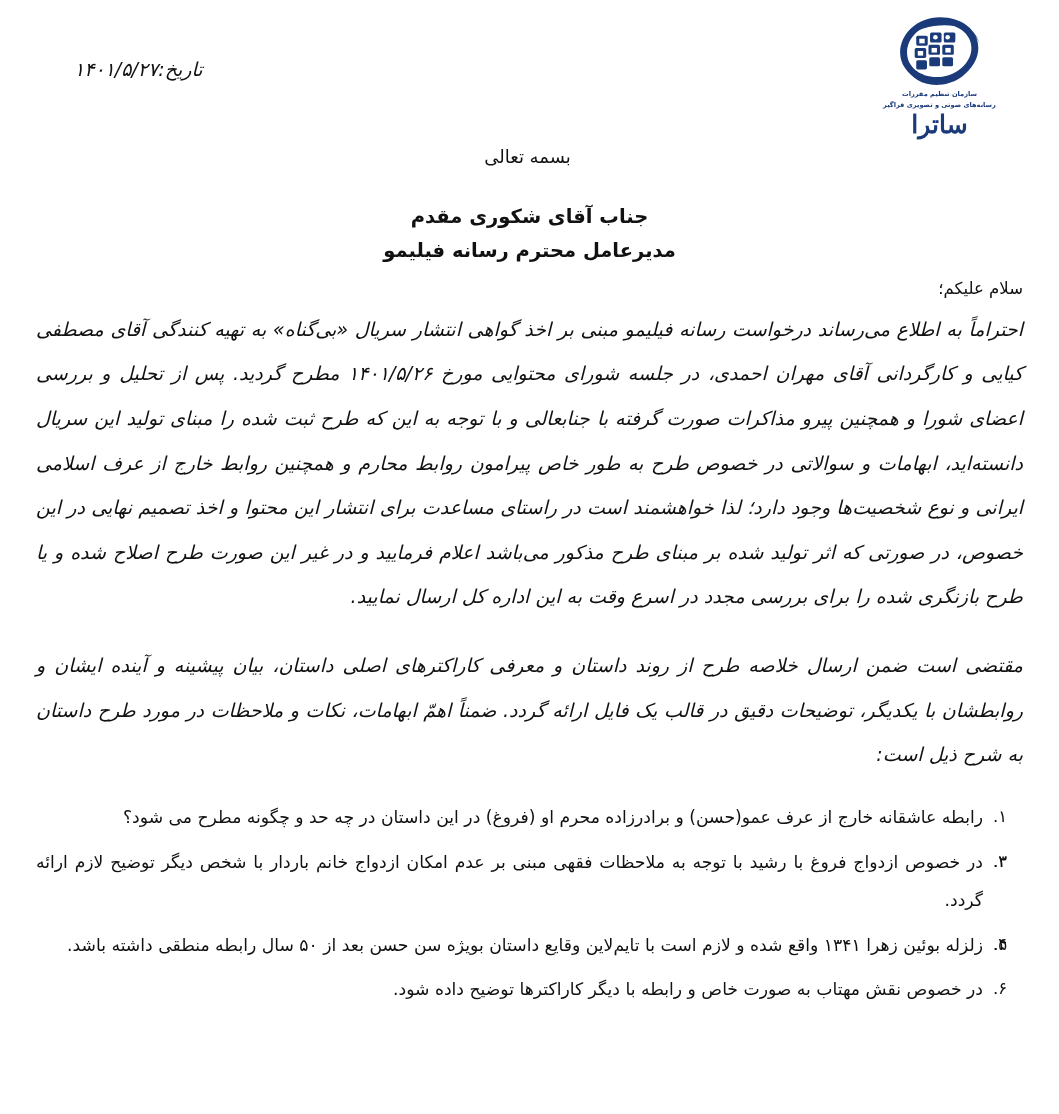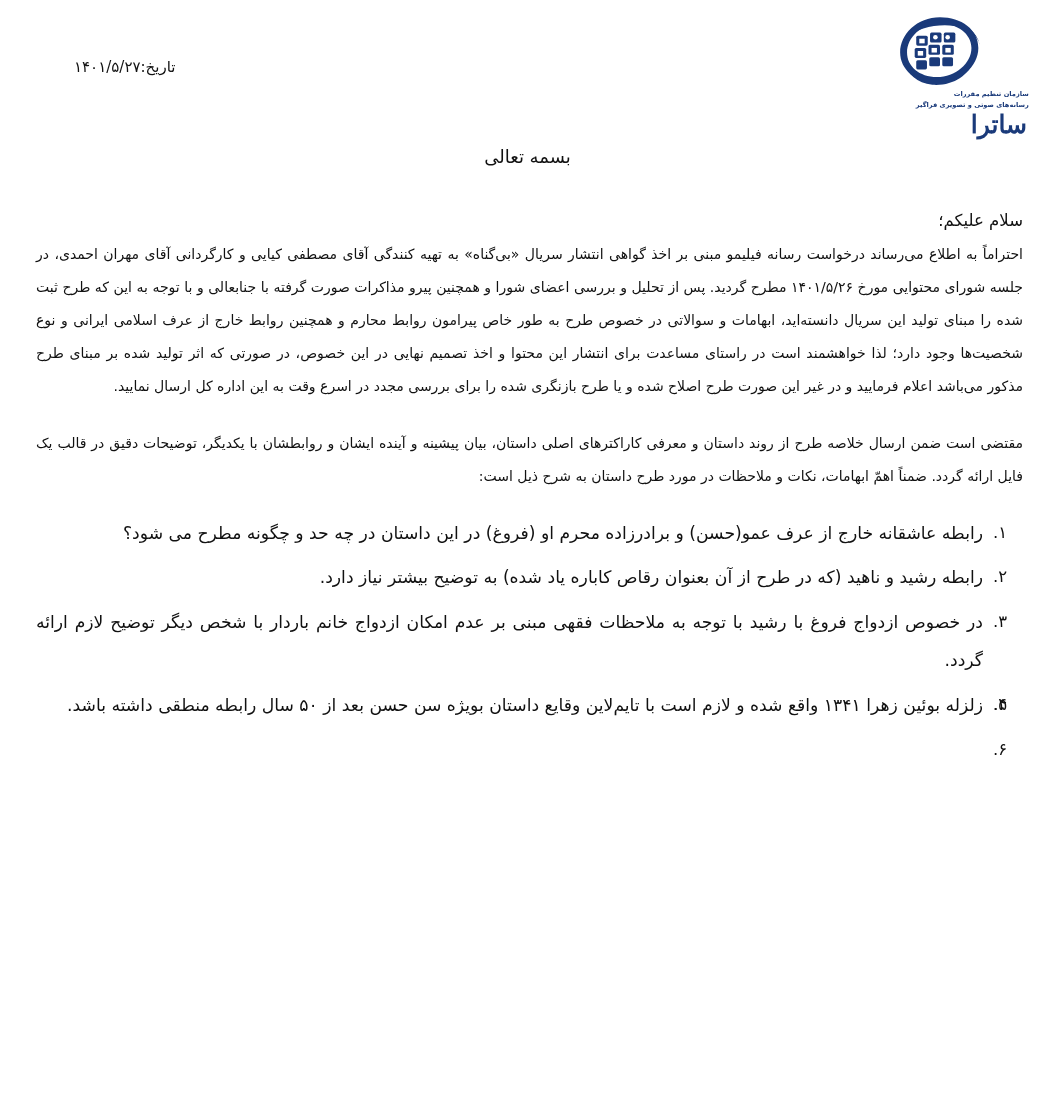--- a/index.html
+++ b/index.html
@@ -30,20 +30,21 @@
   .doc-header {
     position: relative;
     height: 150px;
   }
 
   .logo-block {
     position: absolute;
     top: 14px;
     right: 32px;
     width: 175px;
+    text-align: center;
   }
 
   .logo-mark {
     width: 92px;
     height: 74px;
     margin: 0 auto;
     display: block;
   }
 
   .logo-textline {
@@ -64,24 +65,25 @@
     letter-spacing: 2px;
     line-height: 1;
     margin-top: 1px;
     font-family: Liberation Serif, serif;
   }
 
   .date-block {
     position: absolute;
     top: 58px;
     left: 74px;
-    font-size: 15px;
+    font-size: 19px;
     color: #111;
     direction: rtl;
     white-space: nowrap;
+    font-style: italic;
   }
 
   
   .basmala {
     position: absolute;
     top: 146px;
     right: 4px;
     left: 0;
     text-align: center;
     font-size: 18px;
@@ -111,26 +113,27 @@
   }
 
   .salutation {
     text-align: right;
     font-size: 16.5px;
     margin: 8px 0 4px 0;
     line-height: 1.6;
   }
 
   p.para {
-    font-size: 14px;
+    font-size: 19px;
     line-height: 2.35;
     margin: 0 0 4px 0;
     text-align: justify;
     text-justify: inter-word;
     letter-spacing: 0;
+    font-style: italic;
   }
 
   p.para.second {
     margin-top: 24px;
   }
 
   
   ol.points {
     margin: 22px 0 0 0;
     padding: 0 34px 0 0;
@@ -195,46 +198,50 @@
       <div class="logo-wordmark">ساترا</div>
     </div>
 
     <div class="date-block">تاریخ:۱۴۰۱/۵/۲۷</div>
   </div>
 
   <div class="basmala">بسمه تعالی</div>
 
   <div class="doc-body">
 
+    <div class="addressee">
+      <span class="line">جناب آقای شکوری مقدم</span>
+      <span class="line">مدیرعامل محترم رسانه فیلیمو</span>
+    </div>
 
     <div class="salutation">سلام علیکم؛</div>
 
     <p class="para">احتراماً به اطلاع می‌رساند درخواست رسانه فیلیمو مبنی بر اخذ گواهی انتشار سریال «بی‌گناه» به تهیه کنندگی آقای مصطفی کیایی و کارگردانی آقای مهران احمدی، در جلسه شورای محتوایی مورخ ۱۴۰۱/۵/۲۶ مطرح گردید. پس از تحلیل و بررسی اعضای شورا و همچنین پیرو مذاکرات صورت گرفته با جنابعالی و با توجه به این که طرح ثبت شده را مبنای تولید این سریال دانسته‌اید، ابهامات و سوالاتی در خصوص طرح به طور خاص پیرامون روابط محارم و همچنین روابط خارج از عرف اسلامی ایرانی و نوع شخصیت‌ها وجود دارد؛ لذا خواهشمند است در راستای مساعدت برای انتشار این محتوا و اخذ تصمیم نهایی در این خصوص، در صورتی که اثر تولید شده بر مبنای طرح مذکور می‌باشد اعلام فرمایید و در غیر این صورت طرح اصلاح شده و یا طرح بازنگری شده را برای بررسی مجدد در اسرع وقت به این اداره کل ارسال نمایید.</p>
 
     <p class="para second">مقتضی است ضمن ارسال خلاصه طرح از روند داستان و معرفی کاراکترهای اصلی داستان، بیان پیشینه و آینده ایشان و روابطشان با یکدیگر، توضیحات دقیق در قالب یک فایل ارائه گردد. ضمناً اهمّ ابهامات، نکات و ملاحظات در مورد طرح داستان به شرح ذیل است:</p>
 
     <ol class="points">
       <li>
         <span class="marker">۱.</span>
         <span>رابطه عاشقانه خارج از عرف عمو(حسن) و برادرزاده محرم او (فروغ) در این داستان در چه حد و چگونه مطرح می شود؟</span>
       </li>
       <li>
         <span class="marker">۲.</span>
-        <span>رابطه رشید و ناهید (که در طرح از آن بعنوان رقاص کاباره یاد شده) به توضیح بیشتر نیاز دارد.</span>
       </li>
       <li>
         <span class="marker">۳.</span>
         <span>در خصوص ازدواج فروغ با رشید با توجه به ملاحظات فقهی مبنی بر عدم امکان ازدواج خانم باردار با شخص دیگر توضیح لازم ارائه گردد.</span>
       </li>
       <li>
         <span class="marker">۴.</span>
       </li>
       <li>
         <span class="marker">۵.</span>
         <span>زلزله بوئین زهرا ۱۳۴۱ واقع شده و لازم است با تایم‌لاین وقایع داستان بویژه سن حسن بعد از ۵۰ سال رابطه منطقی داشته باشد.</span>
       </li>
       <li>
         <span class="marker">۶.</span>
+        <span>در خصوص نقش مهتاب به صورت خاص و رابطه با دیگر کاراکترها توضیح داده شود.</span>
       </li>
     </ol>
 
   </div>
 </div>
 
 </body></html>

